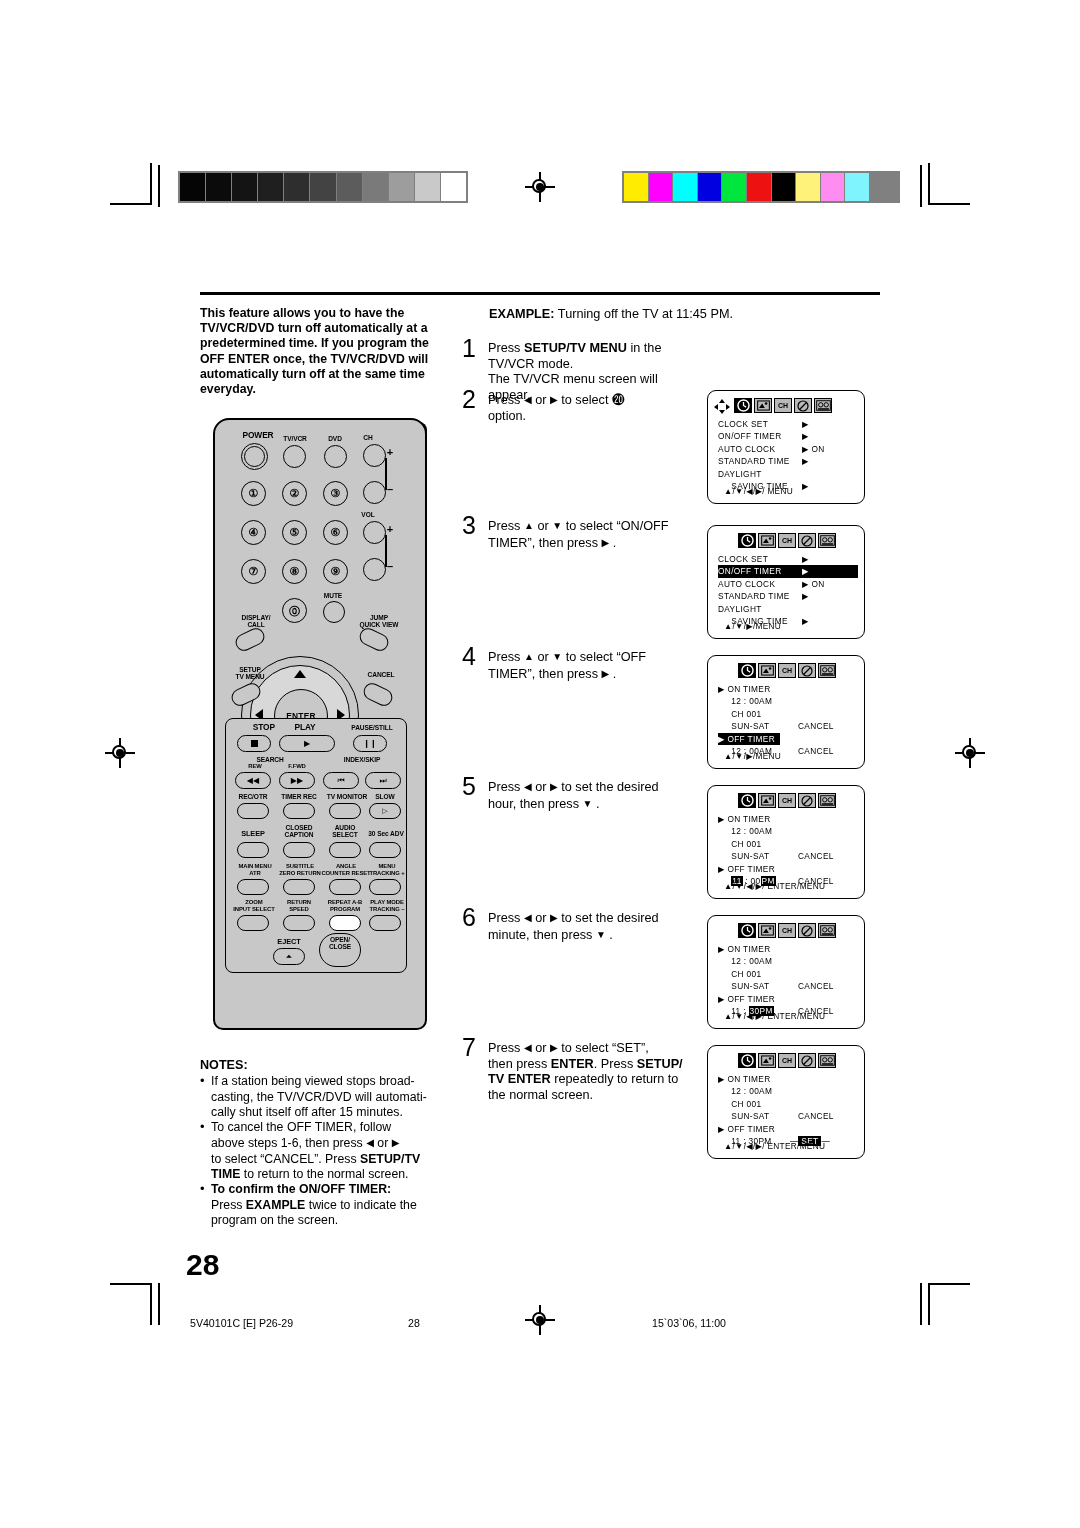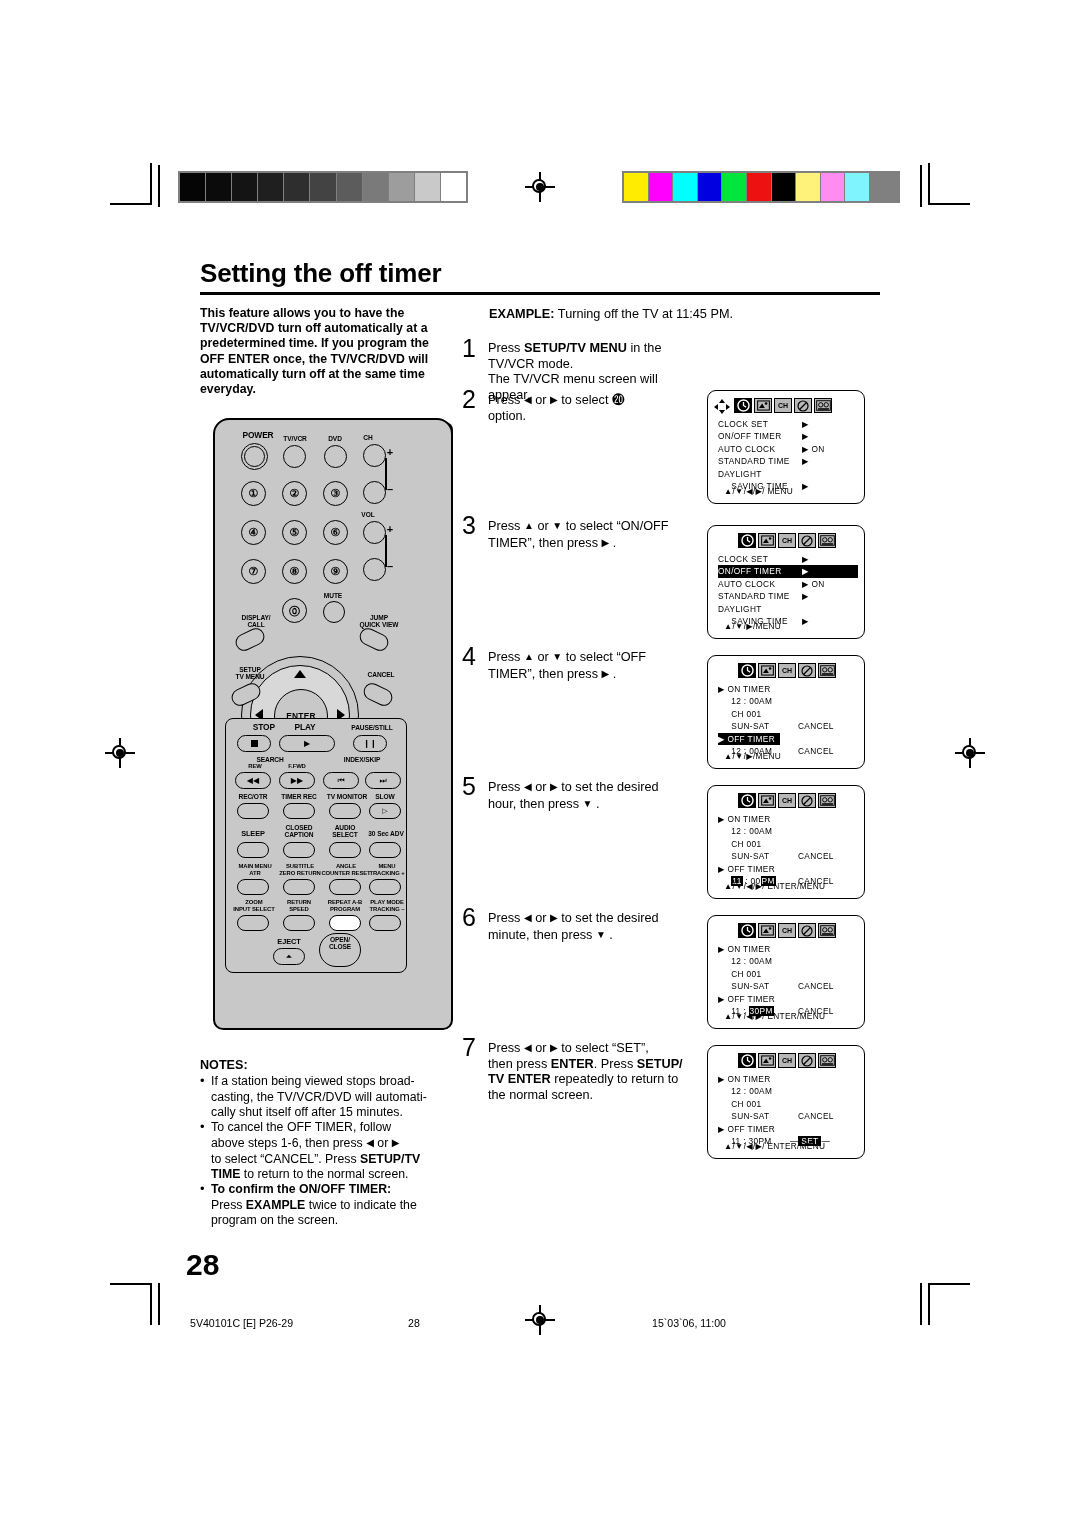--- a/index.html
+++ b/index.html
@@ -65,21 +65,21 @@
 
   .rows{position:absolute;left:10px;top:27px;width:140px;font-size:8.3px;letter-spacing:.35px;}
   .row{position:relative;height:12.4px;line-height:12.4px;display:flex;align-items:center;}
   .row .lbl{white-space:nowrap;}
   .row .rgt{position:absolute;}
   .row.hl{background:#000;color:#fff;}
   .foot{position:absolute;left:16px;bottom:7px;font-size:8.3px;letter-spacing:.3px;}
   .inv{background:#000;color:#fff;padding:0 1px;}
 
   
-  .remote{position:absolute;left:213px;top:418px;width:214px;height:612px;padding-left:26px;}
+  .remote{position:absolute;left:213px;top:418px;width:214px;height:612px;}
   .rbody{position:absolute;inset:0;background:#c8c8c8;border:2.4px solid #000;border-radius:16px 16px 10px 10px;box-sizing:border-box;}
   .rshadow{position:absolute;right:-0px;top:4px;width:8px;height:600px;background:#000;border-radius:0 10px 10px 0;}
   .rpanel{position:absolute;background:#c8c8c8;border:1.6px solid #000;border-radius:8px;box-sizing:border-box;}
   .btn{position:absolute;background:#c8c8c8;border:1.6px solid #000;box-sizing:border-box;}
   .btn.r{border-radius:50%;}
   .btn.p{border-radius:50px;}
   .btn.w{background:#fff;}
   .lab{position:absolute;font-size:6.6px;font-weight:bold;text-align:center;line-height:7.2px;letter-spacing:-.1px;white-space:nowrap;}
   .lab.sm{font-size:5.9px;line-height:6.6px;}
   .numglyph{position:absolute;font-size:11px;font-weight:bold;text-align:center;}
@@ -175,21 +175,20 @@
       <span style="background: rgb(0, 0, 224);"></span>
       <span style="background: rgb(0, 230, 60);"></span>
       <span style="background: rgb(238, 17, 17);"></span>
       <span style="background: rgb(0, 0, 0);"></span>
       <span style="background: rgb(255, 242, 122);"></span>
       <span style="background: rgb(255, 140, 240);"></span>
       <span style="background: rgb(127, 244, 255);"></span>
       <span style="background: rgb(128, 128, 128);"></span>
     </div>
 
-  <div class="title">Setting the off timer</div>
   <div class="title-rule"></div>
 
   <div class="intro">This feature allows you to have the TV/VCR/DVD turn off automatically at a predetermined time. If you program the OFF ENTER once, the TV/VCR/DVD will automatically turn off at the same time everyday.</div>
 
   <div class="remote">
     <div class="rshadow"></div>
     <div class="rbody"></div>
 
     <div class="lab" style="left:22px;top:14px;width:46px;font-size:8.4px;">POWER</div>
     <div class="btn r" style="left:28px;top:25px;width:27px;height:27px;"></div>

